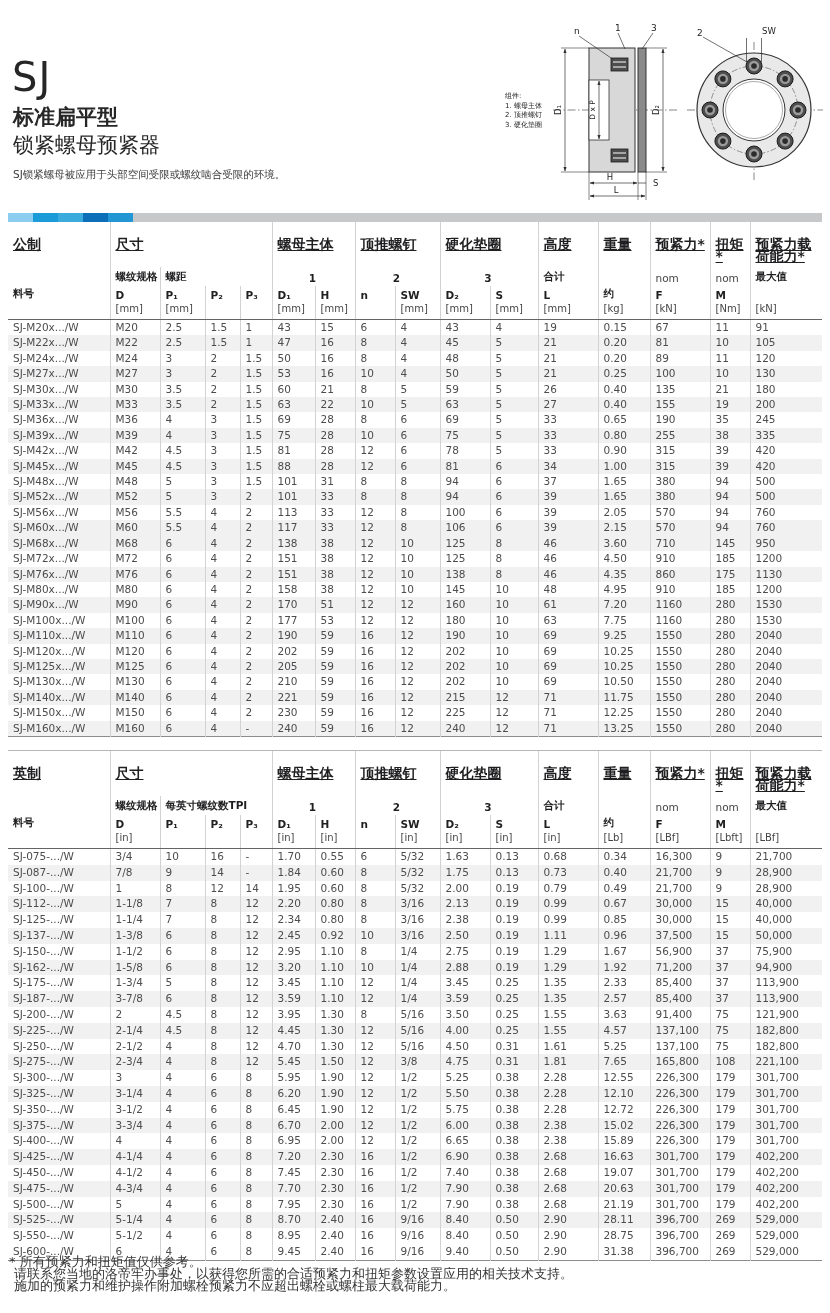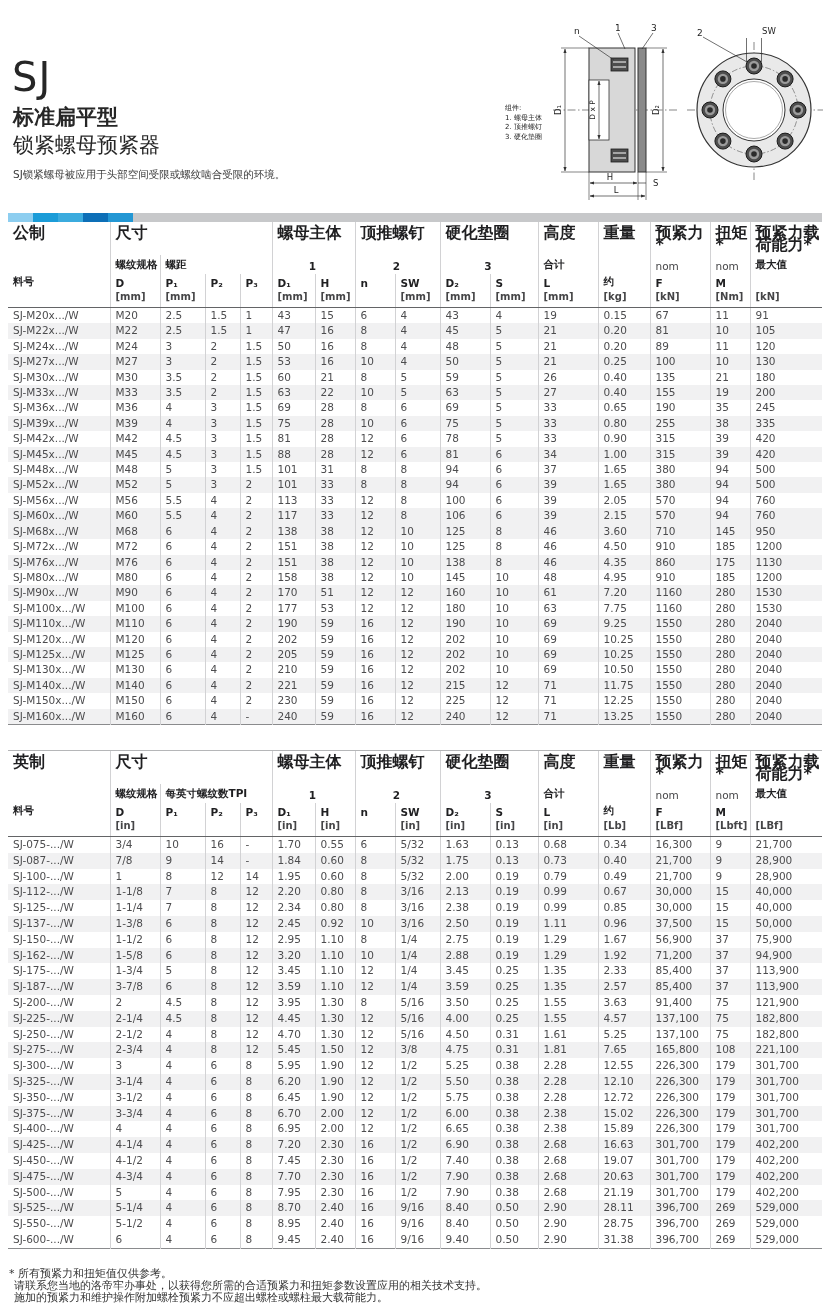--- a/index.html
+++ b/index.html
@@ -4,46 +4,46 @@
 <style>
   html,body{margin:0;padding:0;background:#fff;}
   #page{position:relative;width:830px;height:1313px;background:#fff;overflow:hidden;
         font-family:"DejaVu Sans","Liberation Sans",sans-serif;color:#2a2a2a;}
   
   #product-code{position:absolute;left:12px;top:56px;font-size:40px;line-height:42px;font-weight:400;color:#262626;letter-spacing:1px;}
   #subtitle1{position:absolute;left:13px;top:105px;font-size:21px;line-height:24px;font-weight:700;color:#262626;}
   #subtitle2{position:absolute;left:13px;top:133px;font-size:21px;line-height:24px;font-weight:400;color:#262626;}
   #descr{position:absolute;left:13px;top:168px;font-size:10.5px;color:#3a3a3a;}
   
-  #legend{position:absolute;left:505px;top:104px;font-size:7px;line-height:9.5px;color:#222;}
+  #legend{position:absolute;left:505px;top:92px;font-size:7px;line-height:9.5px;color:#222;}
   #drawing{position:absolute;left:537px;top:22px;}
   #drawing text{font-family:"DejaVu Sans",sans-serif;fill:#1d1d1d;}
   
   .tblwrap{position:absolute;left:8px;width:814px;}
   #metric{top:213px;}
   #imperial{top:750px;}
   .bar{height:9px;width:814px;display:flex;}
   .bar div{height:9px;}
   .topline{height:1px;width:814px;background:#b5b6b8;}
   table.dt{border-collapse:collapse;table-layout:fixed;width:814px;border-bottom:1px solid #8a8b8d;}
   .dt th,.dt td{border-left:1px solid #d2d2d4;font-size:10.5px;text-align:left;
                 padding:0 2px 0 5px;white-space:nowrap;overflow:visible;}
   .dt th:first-child,.dt td:first-child{border-left:none;}
   .dt thead th{font-weight:bold;color:#1f1f21;vertical-align:bottom;padding-bottom:2px;}
-  .dt .hr0 th{height:26px;vertical-align:top;padding-top:5px;white-space:normal;line-height:11.5px;font-size:16px;}
+  .dt .hr0 th{height:26px;vertical-align:top;padding-top:17px;white-space:normal;line-height:11.5px;font-size:14px;text-decoration:underline;}
   .dt .hr1 th{height:17px;}
   .dt .hr2 th{height:15px;}
-  .dt .hr3 th{height:14px;font-weight:700;color:#454547;font-size:10px;vertical-align:top;border-bottom:1.5px solid #636466;}
+  .dt .hr3 th{height:14px;font-weight:400;color:#454547;font-size:10px;vertical-align:top;border-bottom:1.5px solid #636466;}
   .dt td{color:#4c4c4e;height:15.4px;line-height:15.4px;}
   #imperial .dt td{height:15.8px;line-height:15.8px;}
   .dt tr.alt td{background:#f1f1f2;}
   .dt th.ctr{text-align:center;padding-left:0;}
   .dt th.nrm{font-weight:400;color:#454547;}
   
-  #footnotes{position:absolute;left:9px;top:1256px;font-size:11px;line-height:12px;color:#333;margin-top:12px;}
+  #footnotes{position:absolute;left:9px;top:1256px;font-size:13px;line-height:12px;color:#333;}
   #footnotes .fn-ind{padding-left:5px;}
 </style>
 </head>
 <body>
 
 <div id="page">
 
   <div id="product-code">SJ</div>
   <div id="subtitle1">标准扁平型</div>
   <div id="subtitle2">锁紧螺母预紧器</div>

